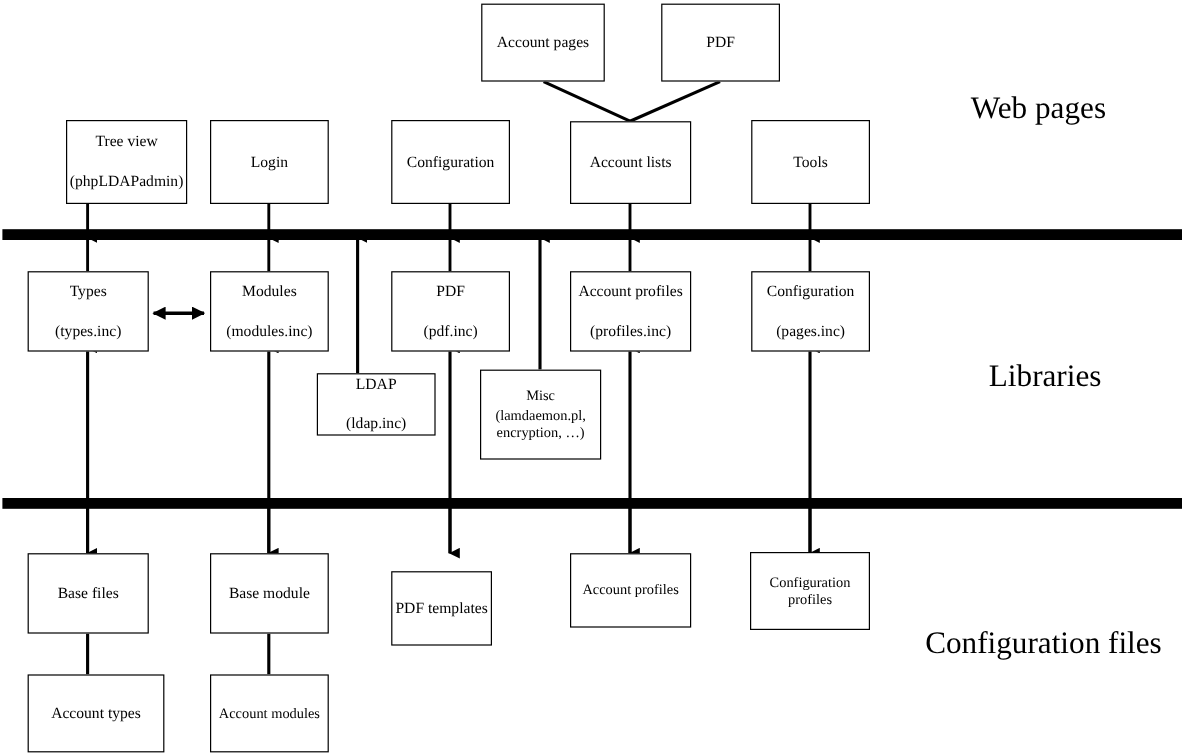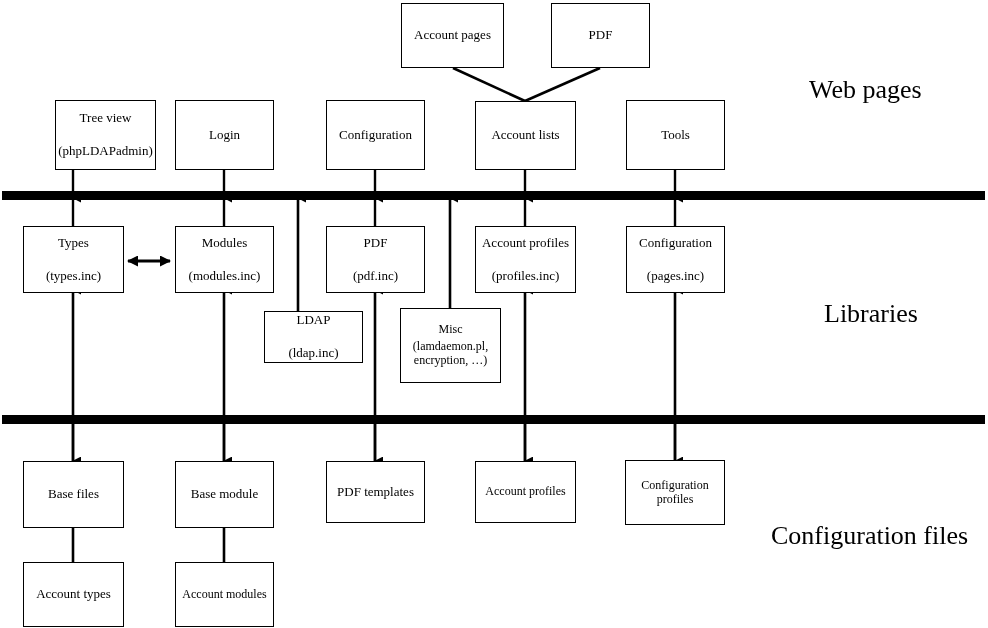--- a/index.html
+++ b/index.html
@@ -239,34 +239,34 @@
   <div class="section-label" style="left:824px; top:299px;">Libraries</div>
 
   <div class="node" style="left:23px; top:461px; width:101px; height:67px;">
     <span class="l1">Base files</span>
   </div>
 
   <div class="node" style="left:175px; top:461px; width:99px; height:67px;">
     <span class="l1">Base module</span>
   </div>
 
-  <div class="node" style="left:326px; top:461px; width:99px; height:62px;">
+  <div class="node" style="left:326px; top:476px; width:84px; height:62px;">
     <span class="l1">PDF templates</span>
   </div>
 
   <div class="node" style="left:475px; top:461px; width:101px; height:62px; font-size:12px;">
     <span class="l1">Account profiles</span>
   </div>
 
   <div class="node" style="left:625px; top:460px; width:100px; height:65px; font-size:12px;">
     <span class="l1">Configuration</span>
     <span class="l2">profiles</span>
   </div>
 
-  <div class="node" style="left:23px; top:562px; width:101px; height:65px;">
+  <div class="node" style="left:23px; top:562px; width:114px; height:65px;">
     <span class="l1">Account types</span>
   </div>
 
   <div class="node" style="left:175px; top:562px; width:99px; height:65px; font-size:12px;">
     <span class="l1">Account modules</span>
   </div>
 
   <div class="section-label" style="left:771px; top:521px;">Configuration files</div>
 
 </div>

